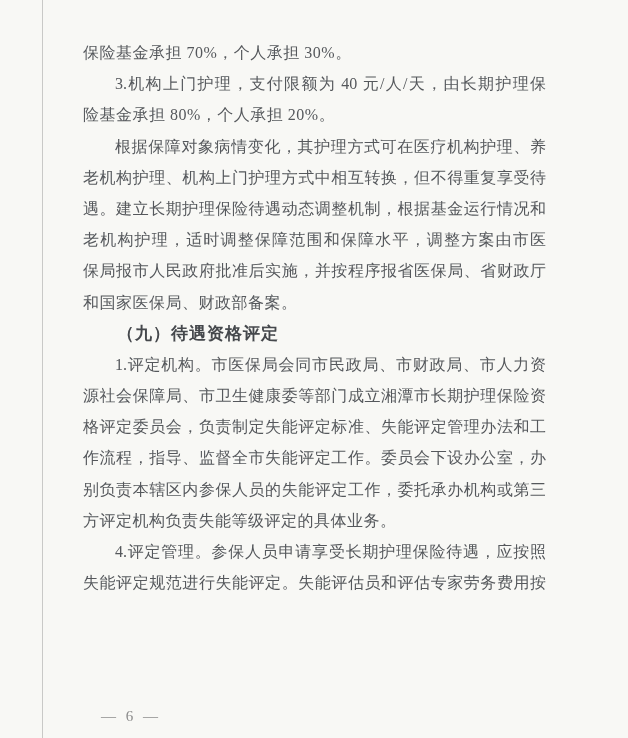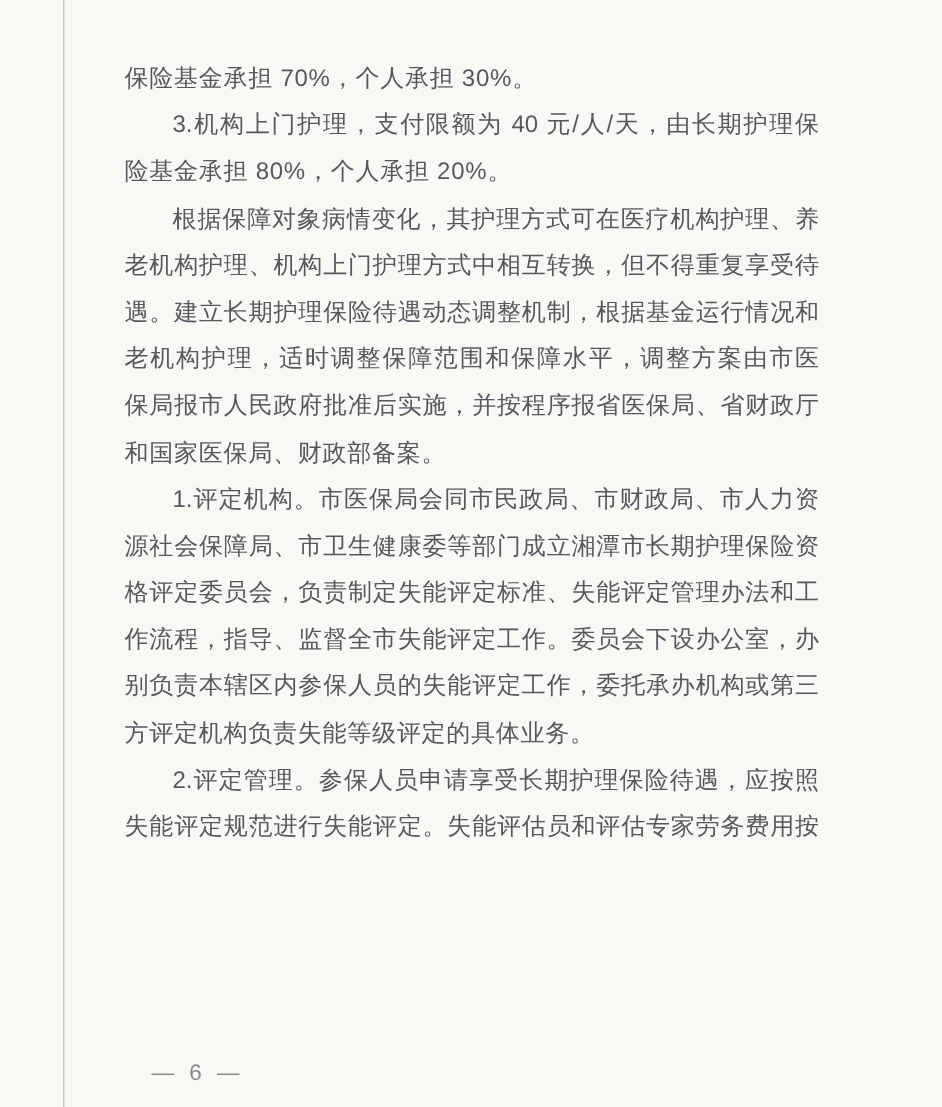--- a/index.html
+++ b/index.html
@@ -1,21 +1,21 @@
 <!DOCTYPE html>
 <html><head>
 <meta charset="utf-8">
 <style>
   html, body { margin: 0; padding: 0; }
   .page {
     position: relative;
     width: 628px;
     height: 738px;
     background: #f8f8f5;
-    font-family: Liberation Sans, sans-serif;
+    font-family: Liberation Serif, serif;
     overflow: hidden;
   }
   .scan-line {
     position: absolute;
     left: 42px;
     top: 0;
     width: 1px;
     height: 738px;
     background: #c9c9c7;
   }
@@ -65,24 +65,25 @@
   <div class="content">
     <div class="ln">保险基金承担 70%，个人承担 30%。</div>
     <div class="ln ind just">3.机构上门护理，支付限额为 40 元/人/天，由长期护理保</div>
     <div class="ln">险基金承担 80%，个人承担 20%。</div>
     <div class="ln ind just">根据保障对象病情变化，其护理方式可在医疗机构护理、养</div>
     <div class="ln just">老机构护理、机构上门护理方式中相互转换，但不得重复享受待</div>
     <div class="ln just">遇。建立长期护理保险待遇动态调整机制，根据基金运行情况和</div>
     <div class="ln just">老机构护理，适时调整保障范围和保障水平，调整方案由市医</div>
     <div class="ln just">保局报市人民政府批准后实施，并按程序报省医保局、省财政厅</div>
     <div class="ln">和国家医保局、财政部备案。</div>
+    <div class="ln ind heading">（九）待遇资格评定</div>
     <div class="ln ind just">1.评定机构。市医保局会同市民政局、市财政局、市人力资</div>
     <div class="ln just">源社会保障局、市卫生健康委等部门成立湘潭市长期护理保险资</div>
     <div class="ln just">格评定委员会，负责制定失能评定标准、失能评定管理办法和工</div>
     <div class="ln just">作流程，指导、监督全市失能评定工作。委员会下设办公室，办</div>
     <div class="ln just">别负责本辖区内参保人员的失能评定工作，委托承办机构或第三</div>
     <div class="ln">方评定机构负责失能等级评定的具体业务。</div>
-    <div class="ln ind just">2.评定管理。参保人员申请享受长期护理保险待遇，应按照</div>
+    <div class="ln ind just">4.评定管理。参保人员申请享受长期护理保险待遇，应按照</div>
     <div class="ln just">失能评定规范进行失能评定。失能评估员和评估专家劳务费用按</div>
   </div>
 
   <div class="footer">— 6 —</div>
 </div>
 
 </body></html>

